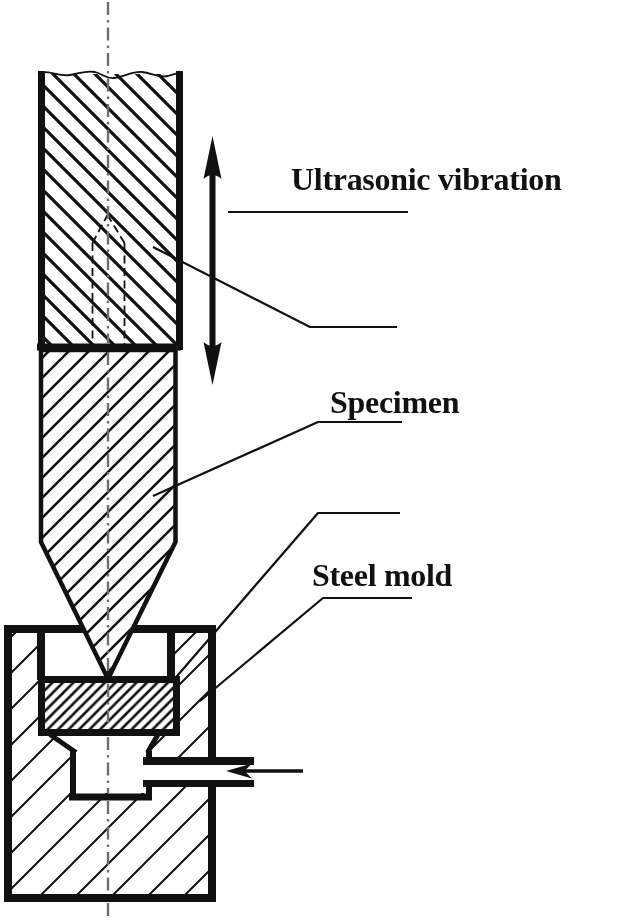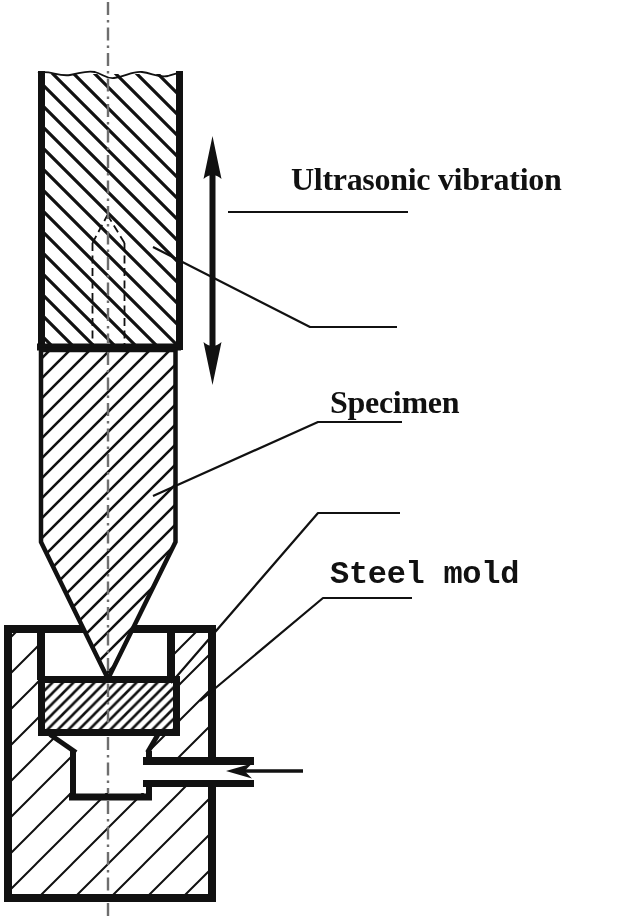--- a/index.html
+++ b/index.html
@@ -110,15 +110,15 @@
     <line x1="228" y1="212" x2="408" y2="212"></line>
     <polyline points="153,247 310,327 397,327"></polyline>
     <polyline points="153,496 318,422 402,422"></polyline>
     <polyline points="171,683 318,513 400,513"></polyline>
     <polyline points="200,701 323,598 412,598"></polyline>
   </g>
 </svg>
 
 <div class="lbl" style="left:291px;top:163px;">Ultrasonic vibration</div>
 <div class="lbl" style="left:330px;top:386px;">Specimen</div>
-<div class="lbl" style="left:330px;top:559px;font-family:Liberation Mono, monospace;">Steel mold</div>
+<div class="lbl" style="left:312px;top:559px;">Steel mold</div>
 
 </div>
 
 </body></html>

